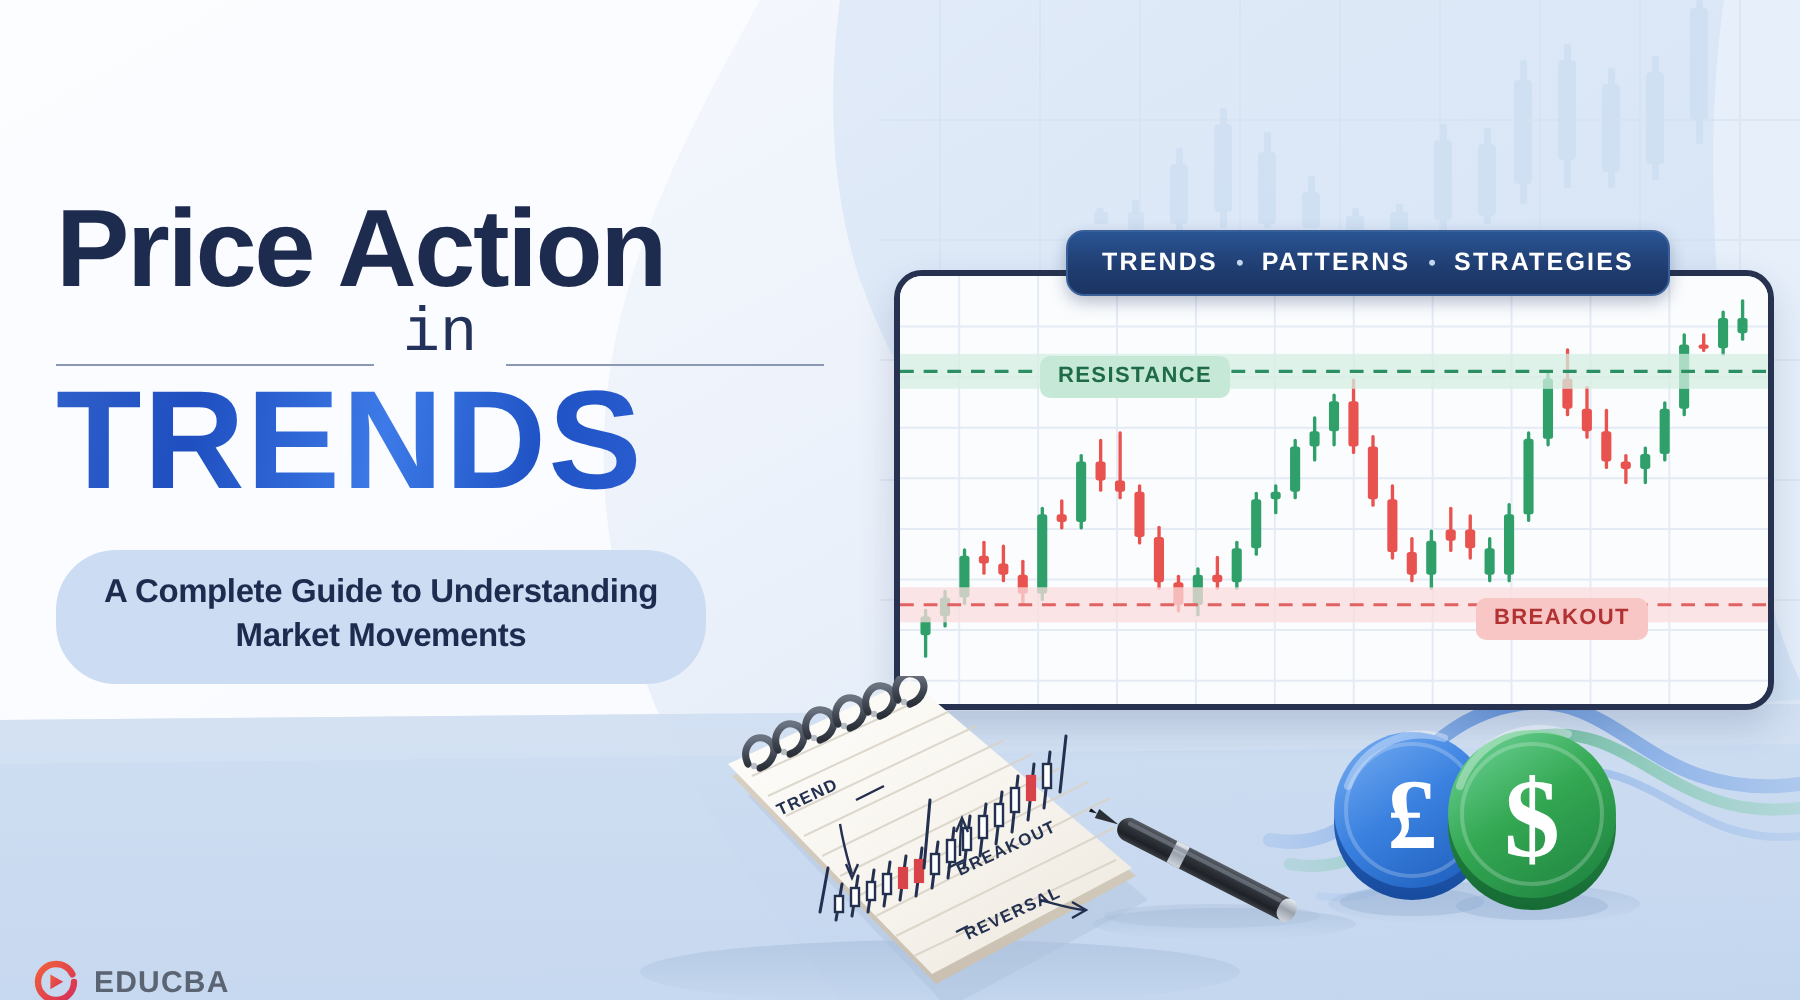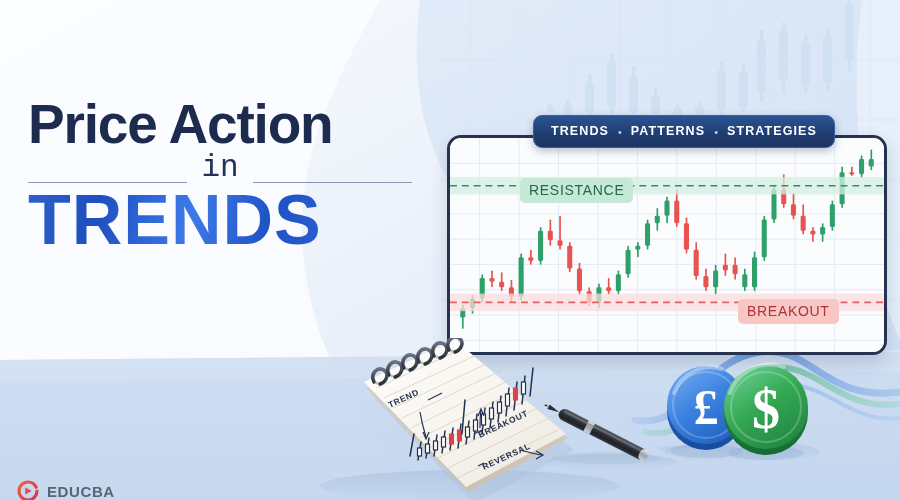--- a/index.html
+++ b/index.html
@@ -83,21 +83,21 @@
     border-radius:14px;
     background:linear-gradient(160deg,#fbfcfe 0%,#f4f7fc 60%,#eef3fa 100%);
     overflow:hidden;
     z-index:14;
     box-shadow:0 8px 18px rgba(40,60,100,.18);
   }
   .chart-svg { position:absolute; inset:0; width:100%; height:100%; }
 
   .lvl-label {
     position:absolute; border-radius:5px;
-    font-size:14px; font-weight:400; letter-spacing:.7px;
+    font-size:11px; font-weight:700; letter-spacing:.7px;
     padding:4px 9px 5px 9px; z-index:6; white-space:nowrap;
   }
   .lvl-res { background:#c6e8d6; color:#1f6b48; left:70px; top:40px; }
   .lvl-sup { background:#f9c6c6; color:#b03232; left:288px; top:161px; }
 
   
   .notebook { position:absolute; left:352px; top:338px; width:224px; height:162px; z-index:26; }
 
   
   .pen { position:absolute; left:540px; top:398px; width:130px; height:80px; z-index:25; }
@@ -252,20 +252,24 @@
   </svg>
 
   <div class="left-col">
     <div class="title-main">Price Action</div>
     <div class="in-row">
       <span class="in-rule"></span>
       <span class="in-word">in</span>
       <span class="in-rule"></span>
     </div>
     <div class="title-forex">TRENDS</div>
+    <div class="subtitle-pill">
+      <span>A Complete Guide to Understanding</span>
+      <span>Market Movements</span>
+    </div>
   </div>
 
   <div class="badge">
     <span class="badge-item">TRENDS</span>
     <span class="badge-dot">•</span>
     <span class="badge-item">PATTERNS</span>
     <span class="badge-dot">•</span>
     <span class="badge-item">STRATEGIES</span>
   </div>
 

